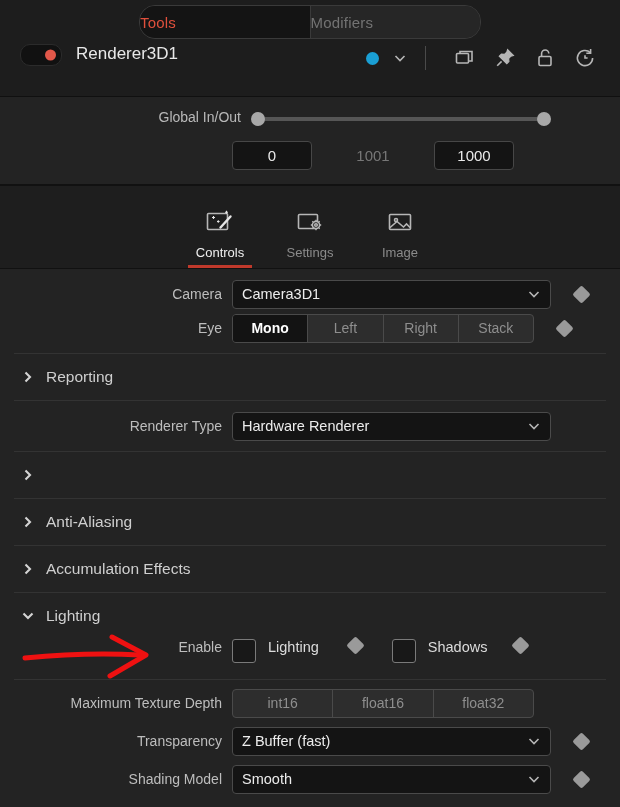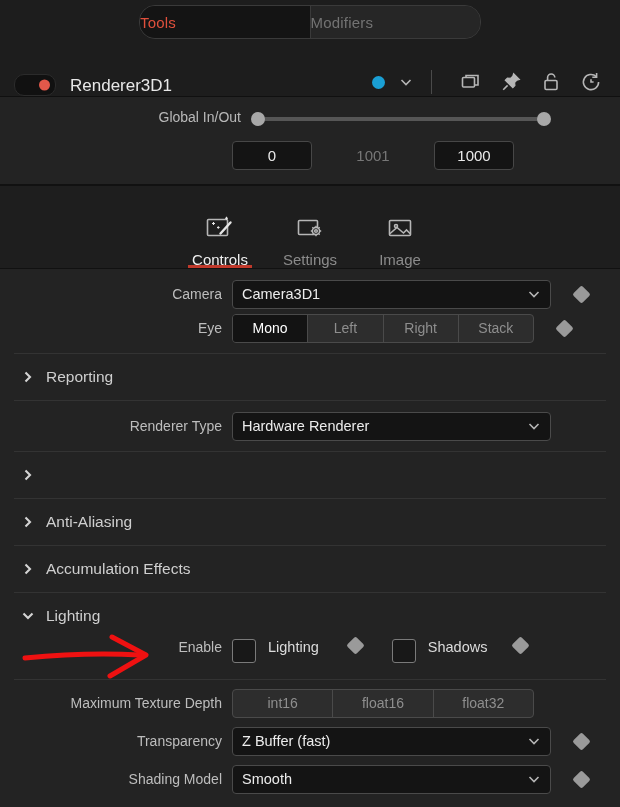--- a/index.html
+++ b/index.html
@@ -21,22 +21,22 @@
   }
   .pill-seg{
     flex:1;display:flex;align-items:center;justify-content:flex-start;
     font-size:15px;letter-spacing:.2px;
   }
   .pill-seg.active{background:#141414;color:#e0503c;border-right:1px solid #3a3a3a;}
   .pill-seg.inactive{color:#737373;background:#262626;}
 
   
   .titlerow{
-    height:52px;background:#1d1d1d;display:flex;align-items:flex-end;
-    padding:0 14px;border-bottom:1px solid #101010;
+    height:52px;background:#1d1d1d;display:flex;align-items:flex-start;
+    padding:0 20px;border-bottom:1px solid #101010;
   }
   .toggle{
     width:40px;height:20px;border-radius:10px;background:#111;
     position:relative;flex:0 0 auto;margin-right:14px;border:1px solid #2b2b2b;
   }
   .toggle .knob{
     position:absolute;top:50%;right:5px;transform:translateY(-50%);
     width:11px;height:11px;border-radius:50%;background:#e2584a;
   }
   .nodename{font-size:17px;color:#e8e8e8;flex:1 1 auto;}
@@ -60,40 +60,40 @@
     width:78px;height:27px;background:#141414;border:1px solid #474747;border-radius:4px;
     display:flex;align-items:center;justify-content:center;font-size:15px;color:#eaeaea;
   }
   .midnum{width:122px;text-align:center;font-size:15px;color:#777;}
 
   
   .tabs{height:82px;background:#1e1e1e;display:flex;align-items:flex-end;justify-content:center;
         border-bottom:1px solid #111;border-top:1px solid #111;}
   .tab{width:90px;display:flex;flex-direction:column;align-items:center;padding-bottom:0;position:relative;}
   .tab .ticonbox{height:34px;display:flex;align-items:center;justify-content:center;margin-bottom:5px;}
-  .tab .tlabel{font-size:15px;color:#8b8b8b;}
+  .tab .tlabel{font-size:13px;color:#8b8b8b;padding-bottom:8px;}
   .tab.active .tlabel{color:#f0f0f0;}
   .tab.active .underline{position:absolute;bottom:0;left:13px;right:13px;height:3px;background:#c0392b;}
 
   
   .content{background:#232323;}
   .row{display:flex;align-items:center;height:34px;}
   .lbl{width:222px;text-align:right;padding-right:10px;font-size:14px;color:#bdbdbd;}
   .combo{
     width:300px;height:27px;background:#141414;border:1px solid #4a4a4a;border-radius:4px;
     display:flex;align-items:center;padding:0 8px 0 9px;font-size:14.5px;color:#ececec;
     justify-content:space-between;
   }
   .diamond{width:13px;height:13px;background:#9a9a9a;transform:rotate(45deg);margin-left:24px;border-radius:2px;}
   .diamond-wrap{width:60px;display:flex;align-items:center;}
 
   .segs{width:300px;height:27px;display:flex;border:1px solid #4a4a4a;border-radius:4px;overflow:hidden;background:#2d2d2d;}
   .seg{flex:1;display:flex;align-items:center;justify-content:center;font-size:14px;color:#8e8e8e;border-right:1px solid #4a4a4a;}
   .seg:last-child{border-right:none;}
-  .seg.on{background:#131313;color:#ffffff;font-weight:normal;}
+  .seg.on{background:#131313;color:#ffffff;font-weight:bold;}
 
   .sep{height:1px;background:#333;margin:0 14px;}
 
   .folder{display:flex;align-items:center;height:46px;padding-left:20px;}
   .folder .chev{width:26px;display:flex;align-items:center;color:#d4d4d4;font-size:15px;}
   .folder .fname{font-size:15.5px;color:#cfcfcf;}
 
   .cbrow{display:flex;align-items:flex-start;height:40px;}
   .cb{width:22px;height:22px;background:#181818;border:1px solid #7a7a7a;border-radius:3px;}
   .cbtext{font-size:14.5px;color:#dcdcdc;margin-left:12px;}

